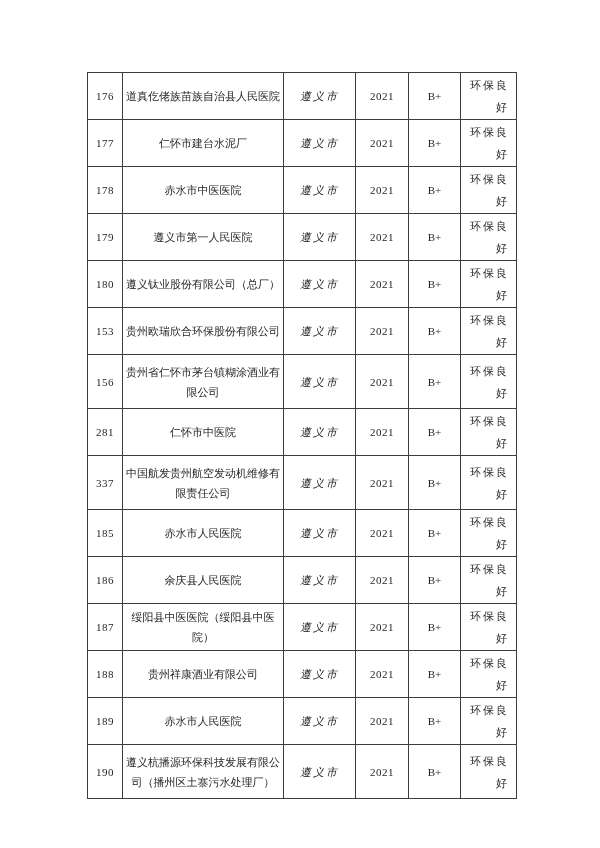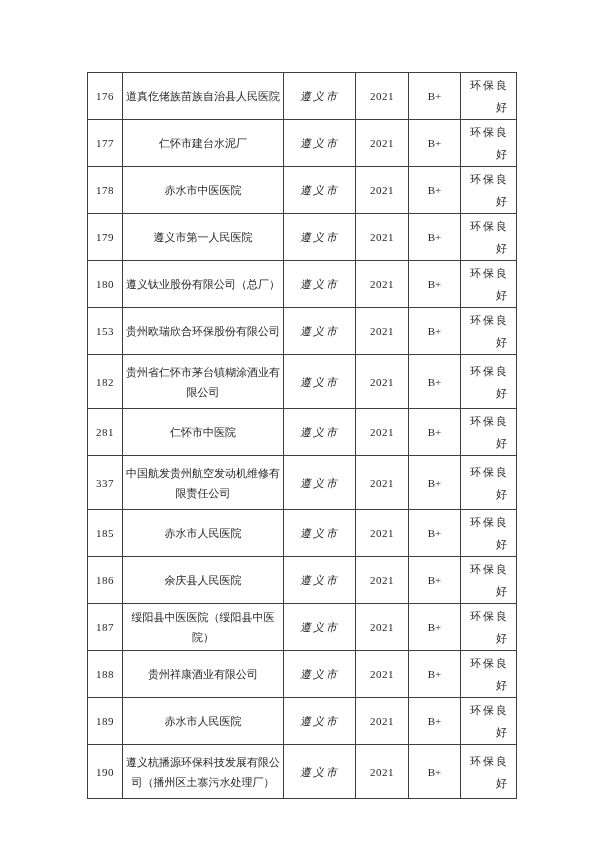--- a/index.html
+++ b/index.html
@@ -104,21 +104,21 @@
       </tr>
       <tr>
         <td class="c-no">153</td>
         <td class="c-name">贵州欧瑞欣合环保股份有限公司</td>
         <td class="c-city">遵义市</td>
         <td class="c-year">2021</td>
         <td class="c-grade">B+</td>
         <td class="c-status"><span class="status-wrap">环保良好</span></td>
       </tr>
       <tr class="row-tall">
-        <td class="c-no">182</td>
+        <td class="c-no">156</td>
         <td class="c-name">贵州省仁怀市茅台镇糊涂酒业有限公司</td>
         <td class="c-city">遵义市</td>
         <td class="c-year">2021</td>
         <td class="c-grade">B+</td>
         <td class="c-status"><span class="status-wrap">环保良好</span></td>
       </tr>
       <tr>
         <td class="c-no">281</td>
         <td class="c-name">仁怀市中医院</td>
         <td class="c-city">遵义市</td>

